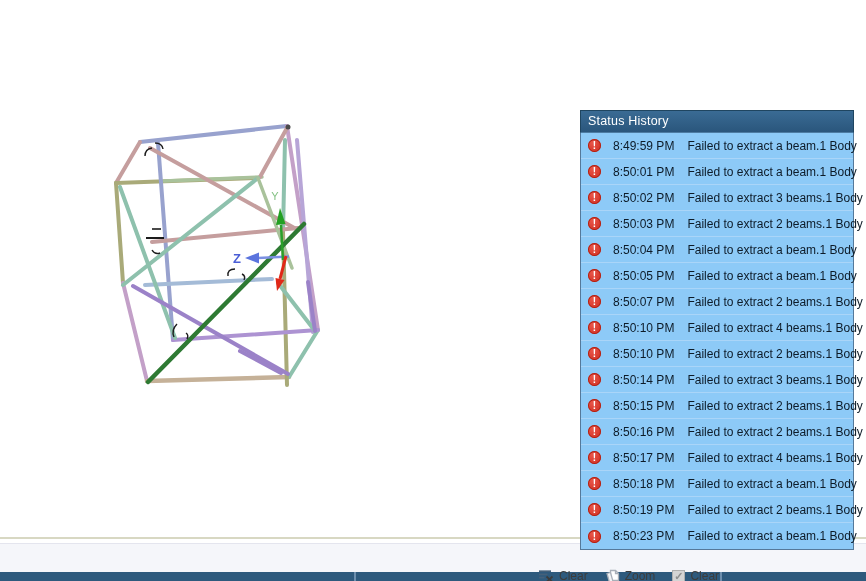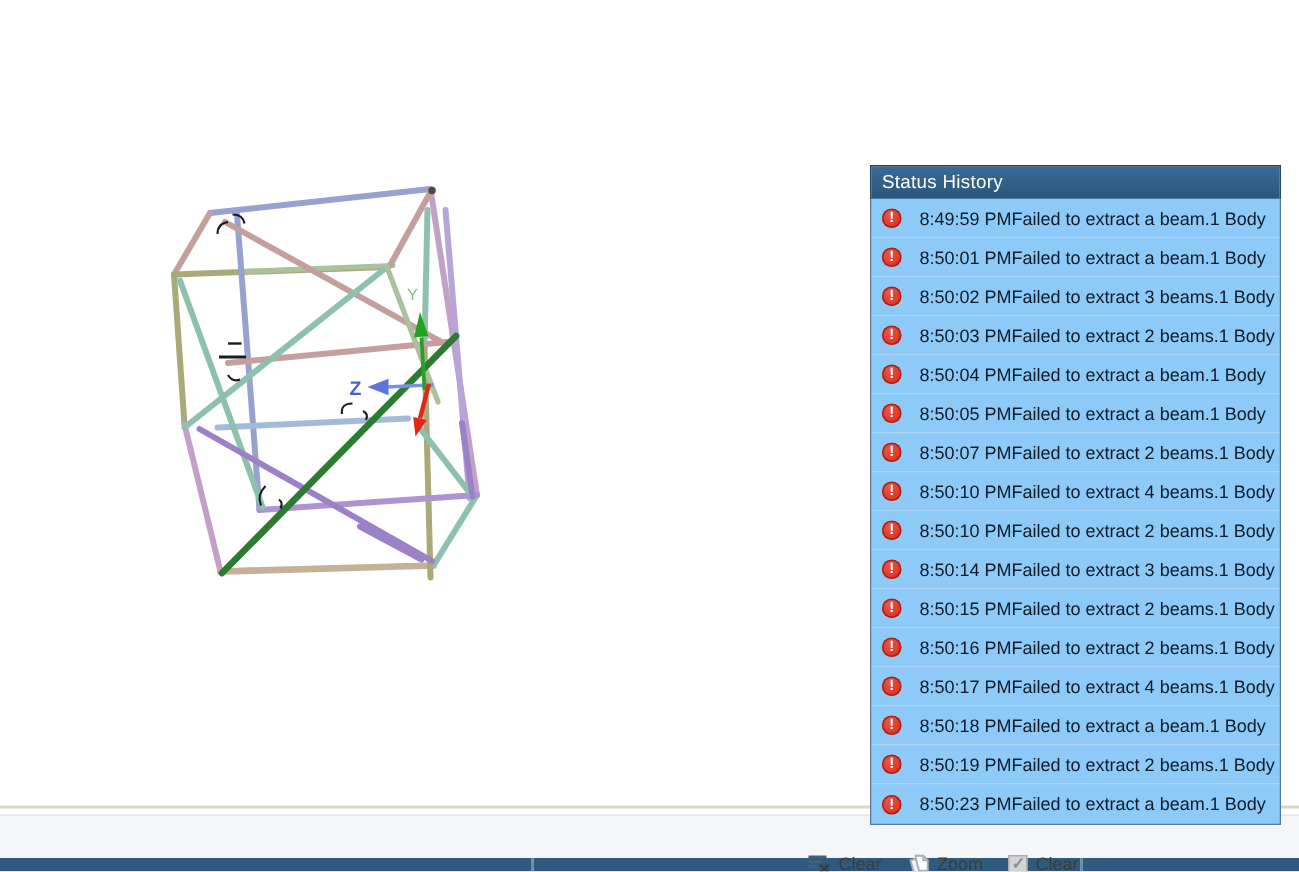--- a/index.html
+++ b/index.html
@@ -31,21 +31,21 @@
     font-size:12px;color:#0d1b28;white-space:nowrap;
   }
   .row:last-child{border-bottom:none;}
   .err-icon{
     flex:0 0 13px;width:13px;height:13px;margin-left:7px;border-radius:50%;
     background:radial-gradient(circle at 35% 30%,#e8564a,#cf2b1d);
     box-shadow:inset 0 0 0 1px #b02012;
     color:#fff;font-size:10px;font-weight:bold;line-height:13px;text-align:center;
   }
   .cell-time{margin-left:12px;width:67px;text-align:center;}
-  .cell-msg{flex:1;}
+  .cell-msg{flex:1;margin-left:13px;}
   .cell-scope{margin-right:17px;}
 
   
   .tool-group{
     position:absolute;left:538px;top:565px;height:22px;display:flex;align-items:center;gap:17px;
     font-size:12px;color:#3c3c3c;z-index:6;
   }
   .tool{display:flex;align-items:center;gap:5px;}
   .chk{
     width:13px;height:13px;box-sizing:border-box;background:#d4d4d4;border:1px solid #aeaeae;

